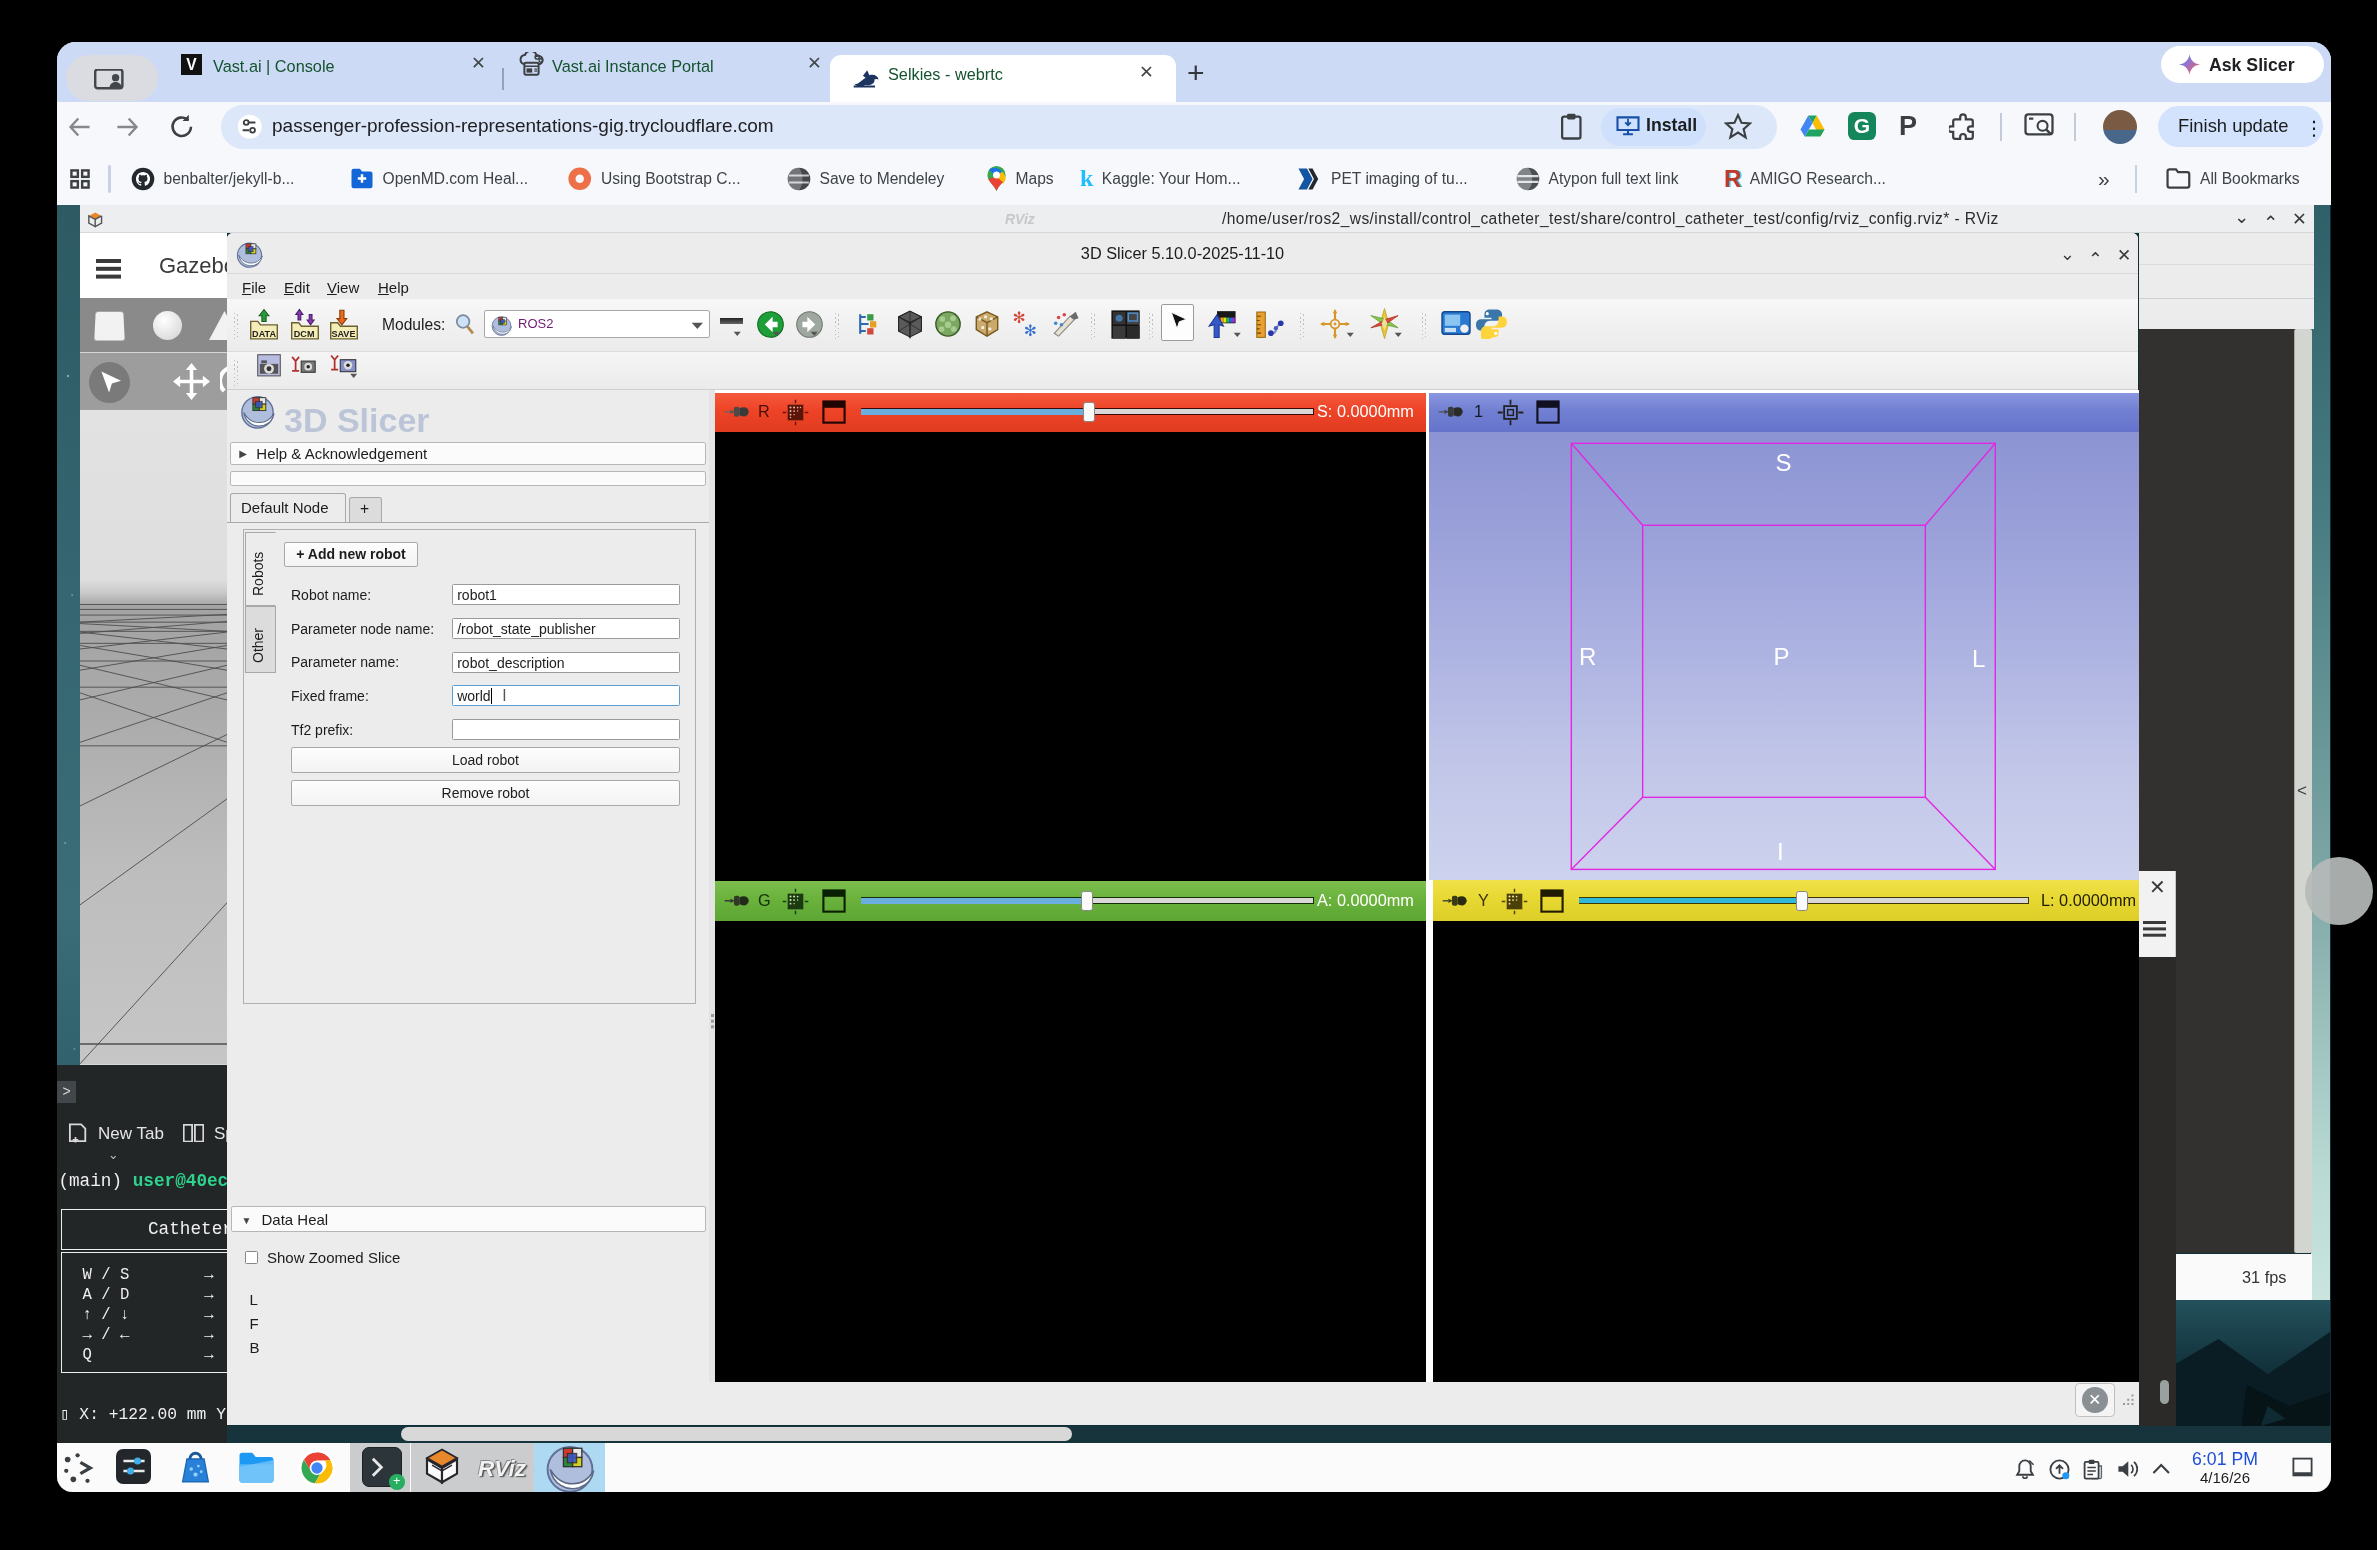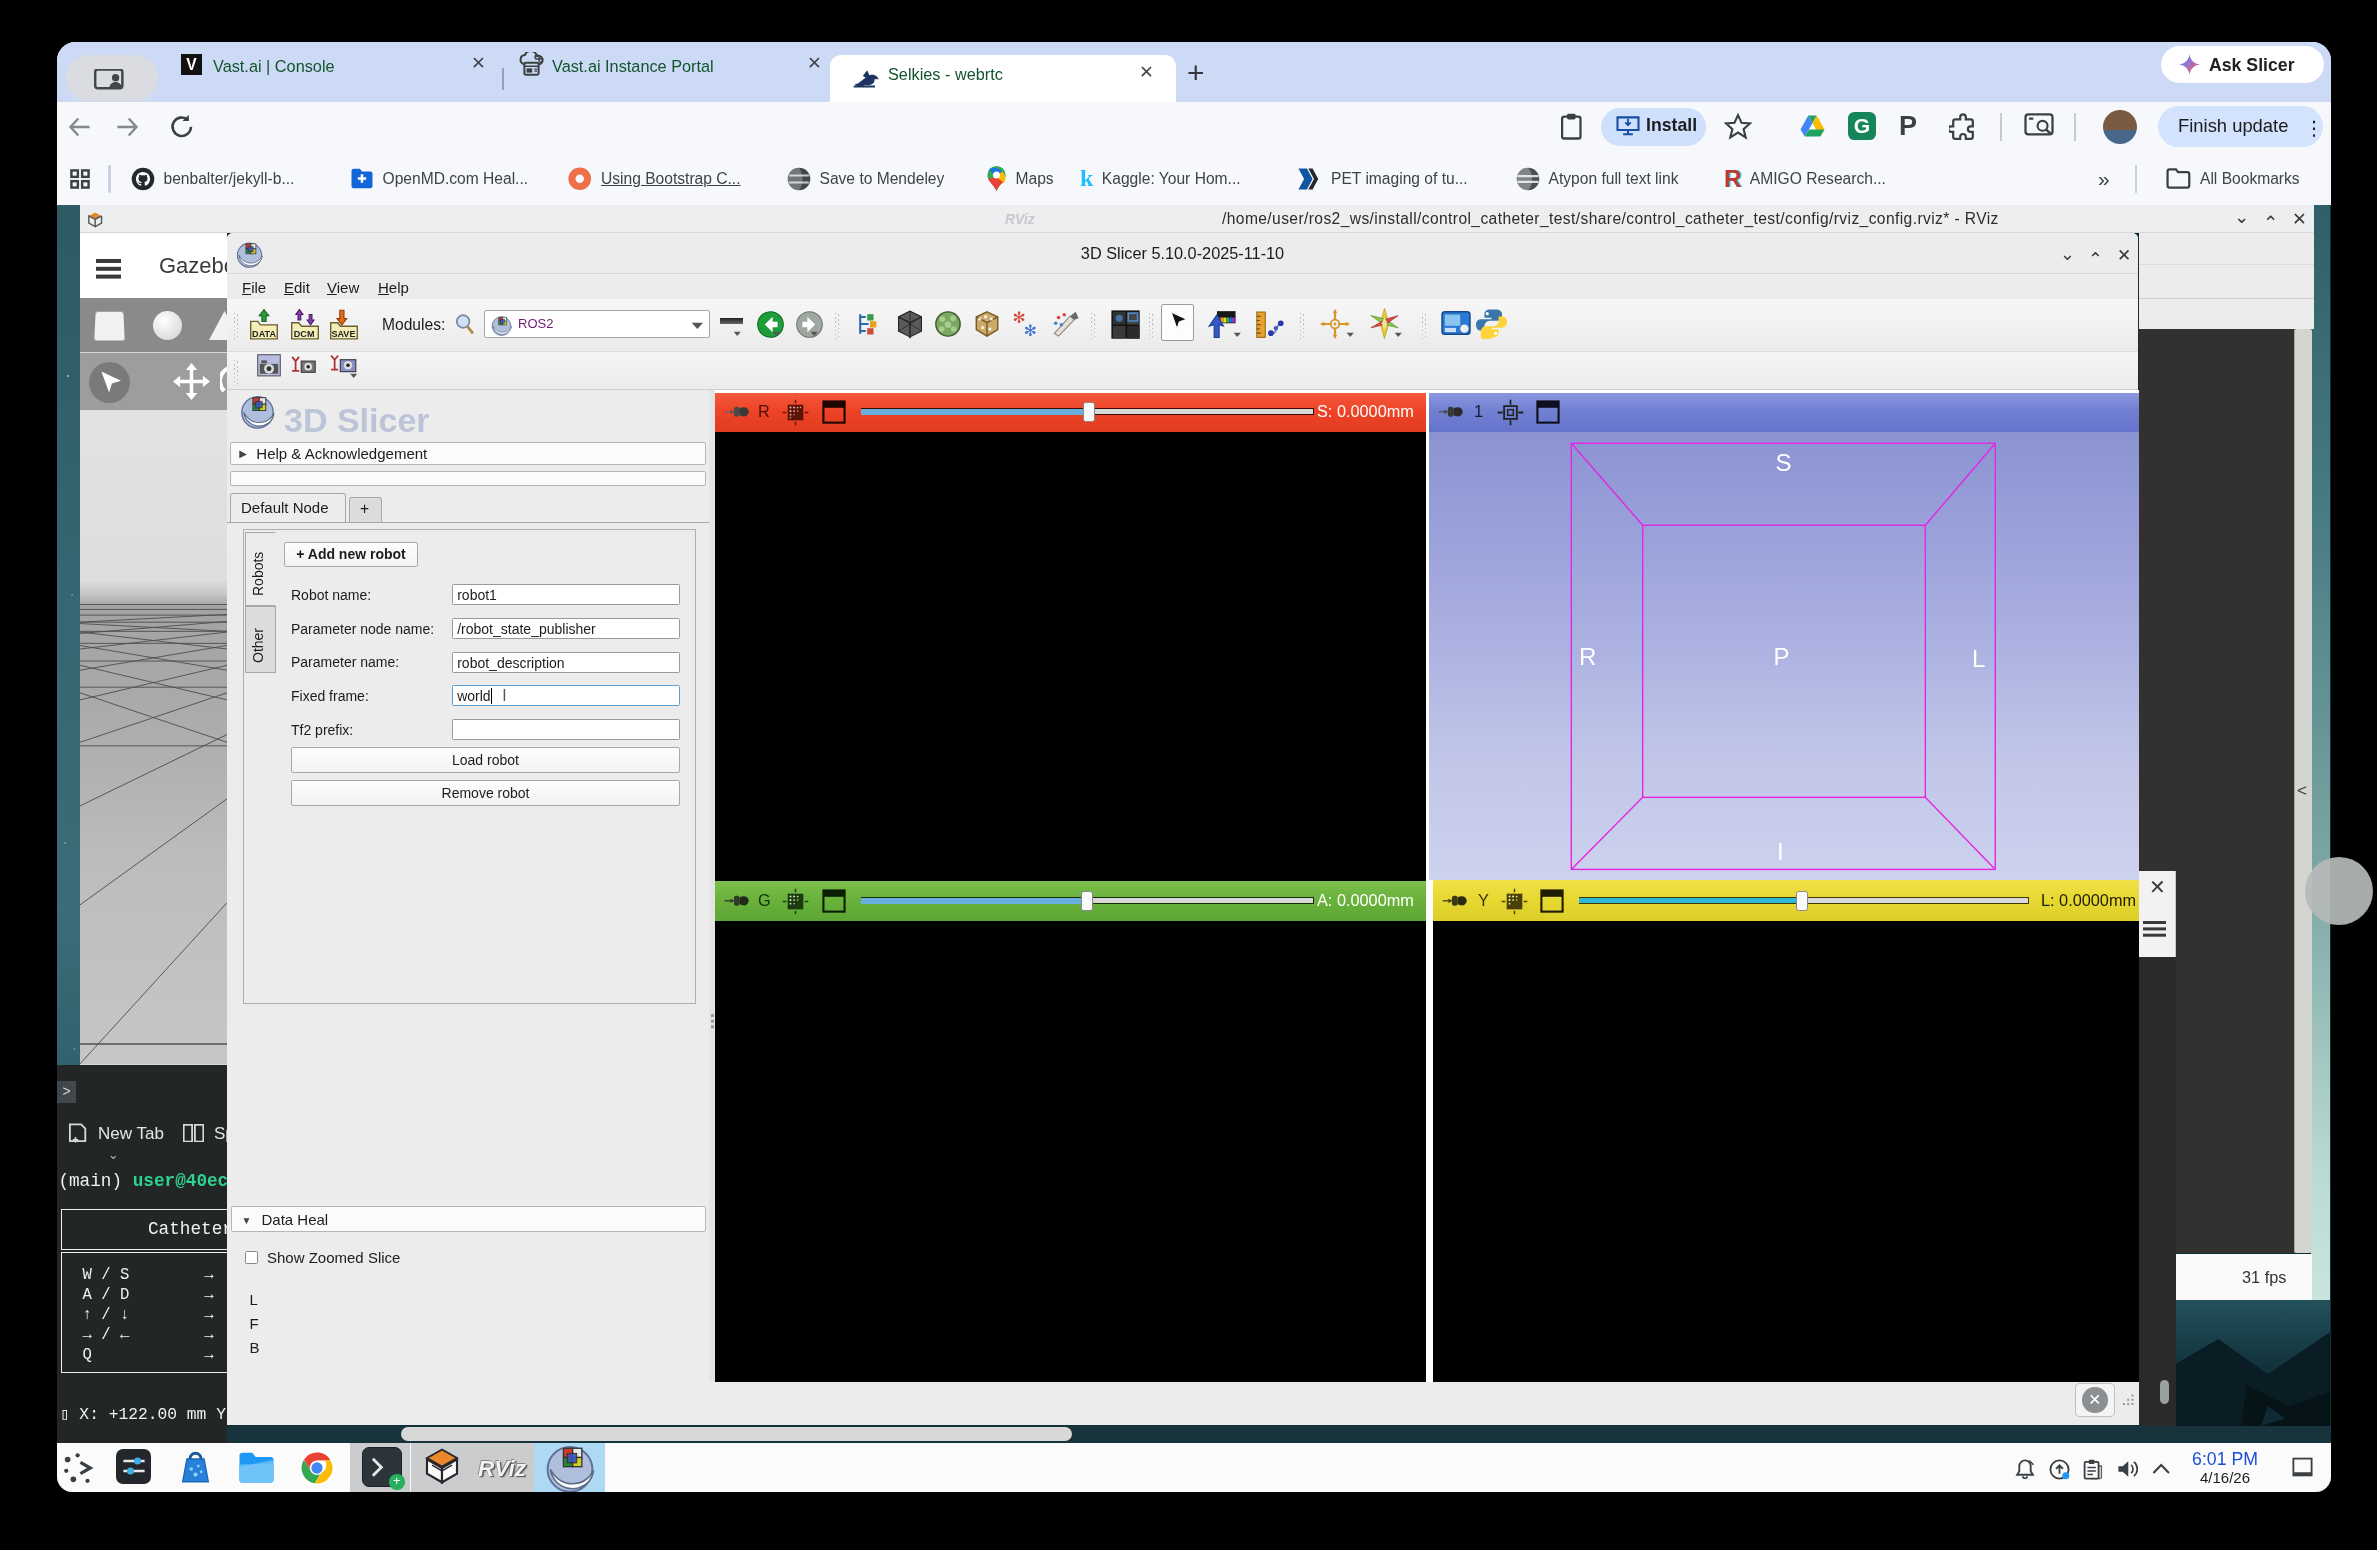--- a/index.html
+++ b/index.html
@@ -85,20 +85,29 @@
     <svg class="abs" style="left:10px;top:12.7px;" width="24" height="24" viewBox="0 0 34 34">
           <path d="M16 5L5 17l11 12M5 17h27" stroke="#85898d" stroke-width="3.4" fill="none"></path>
         </svg>
     <svg class="abs" style="left:59px;top:12.7px;" width="24" height="24" viewBox="0 0 34 34">
           <path d="M18 5l11 12-11 12M29 17H2" stroke="#85898d" stroke-width="3.4" fill="none"></path>
         </svg>
     <svg class="abs" style="left:112px;top:12px;" width="25.5" height="25.5" viewBox="0 0 36 36">
           <path d="M31 18a13 13 0 1 1-4-9.4" stroke="#3c4043" stroke-width="3.6" fill="none"></path>
           <path d="M28 1v9h-9z" fill="#3c4043"></path>
         </svg>
+    <div id="urlpill">
+      <svg class="abs" style="left:15.6px;top:9.2px;" width="25.5" height="25.5" viewBox="0 0 36 36">
+            <circle cx="18" cy="18" r="17" fill="#fff"></circle>
+            <circle cx="13" cy="12" r="3.4" fill="none" stroke="#3c4043" stroke-width="2.6"></circle>
+            <path d="M17 12h9M8 23h9" stroke="#3c4043" stroke-width="2.6"></path>
+            <circle cx="22" cy="23" r="3.4" fill="none" stroke="#3c4043" stroke-width="2.6"></circle>
+          </svg>
+      <div class="abs" style="left:51px;top:10.6px;font-size:19px;color:#202124;">passenger-profession-representations-gig.trycloudflare.com</div>
+    </div>
     <svg class="abs" style="left:1503px;top:11.3px;" width="24" height="27" viewBox="0 0 34 38">
           <rect x="3" y="5" width="26" height="31" rx="3" fill="none" stroke="#3c4043" stroke-width="3.2"></rect>
           <rect x="10" y="1" width="12" height="8" rx="2" fill="#3c4043"></rect>
         </svg>
     <div class="abs" style="left:1544px;top:5.7px;width:105px;height:38px;background:#cfe0fc;border-radius:19px;"></div>
     <svg class="abs" style="left:1559px;top:14px;" width="24" height="21" viewBox="0 0 34 30">
           <path d="M2 2h30v18H2z" fill="none" stroke="#174ea6" stroke-width="3"></path>
           <path d="M10 26h14M17 20v6" stroke="#174ea6" stroke-width="3"></path>
           <path d="M17 4v9m-4-4l4 4 4-4" stroke="#174ea6" stroke-width="2.6" fill="none"></path>
         </svg>
@@ -144,21 +153,21 @@
         </svg>
     <div class="abs" style="left:51px;top:12.7px;width:2.8px;height:28px;background:#c8d2e2;border-radius:1.4px;"></div>
     <div class="bk" style="left:74px;"><svg width="24" height="24" viewBox="0 0 34 34">
             <circle cx="17" cy="17" r="16" fill="#24292f"></circle>
             <path d="M17 7a10 10 0 0 0-3.2 19.5c.5.1.7-.2.7-.5v-1.8c-2.8.6-3.4-1.3-3.4-1.3-.5-1.2-1.1-1.5-1.1-1.5-.9-.6.1-.6.1-.6 1 .1 1.5 1 1.5 1 .9 1.5 2.4 1.1 3 .8.1-.6.4-1.1.6-1.3-2.2-.3-4.6-1.1-4.6-5a3.9 3.9 0 0 1 1-2.7 3.6 3.6 0 0 1 .1-2.7s.9-.3 2.8 1a9.5 9.5 0 0 1 5 0c1.9-1.3 2.8-1 2.8-1a3.6 3.6 0 0 1 .1 2.7 3.9 3.9 0 0 1 1 2.7c0 3.9-2.4 4.7-4.6 5 .4.3.7.9.7 1.9v2.8c0 .3.2.6.7.5A10 10 0 0 0 17 7z" fill="#fff"></path>
           </svg>benbalter/jekyll-b...</div>
     <div class="bk" style="left:293px;"><svg width="24" height="21" viewBox="0 0 34 30">
             <path d="M2 4a3 3 0 0 1 3-3h9l3 4h12a3 3 0 0 1 3 3v18a3 3 0 0 1-3 3H5a3 3 0 0 1-3-3z" fill="#1266d8"></path>
             <path d="M17 9v12M11 15h12" stroke="#fff" stroke-width="3.6"></path>
           </svg>OpenMD.com Heal...</div>
-    <div class="bk" style="left:510px;text-decoration:underline;"><svg width="25.5" height="25.5" viewBox="0 0 36 36">
+    <div class="bk" style="left:510px;"><svg width="25.5" height="25.5" viewBox="0 0 36 36">
             <circle cx="18" cy="18" r="11" fill="none" stroke="#ee7048" stroke-width="10"></circle>
           </svg>Using Bootstrap C...</div>
     <div class="bk" style="left:730px;"><svg width="24" height="24" viewBox="0 0 34 34">
             <circle cx="17" cy="17" r="16" fill="#43474b"></circle>
             <path d="M17 1a16 16 0 0 0 0 32c3-4 5-10 5-16S20 5 17 1z" fill="#fff" opacity=".25"></path>
             <path d="M3 12h28M3 22h28" stroke="#fff" stroke-width="3" opacity=".7"></path>
           </svg>Save to Mendeley</div>
     <div class="bk" style="left:929px;"><svg width="21" height="27" viewBox="0 0 30 38">
             <path d="M15 1a13 13 0 0 1 13 13c0 9-9 13-13 23C11 27 2 23 2 14A13 13 0 0 1 15 1z" fill="#34a853"></path>
             <path d="M15 1a13 13 0 0 1 13 13c0 3-1 5.5-2.6 7.8L10 6a13 13 0 0 1 5-5z" fill="#4285f4" opacity="0"></path>

